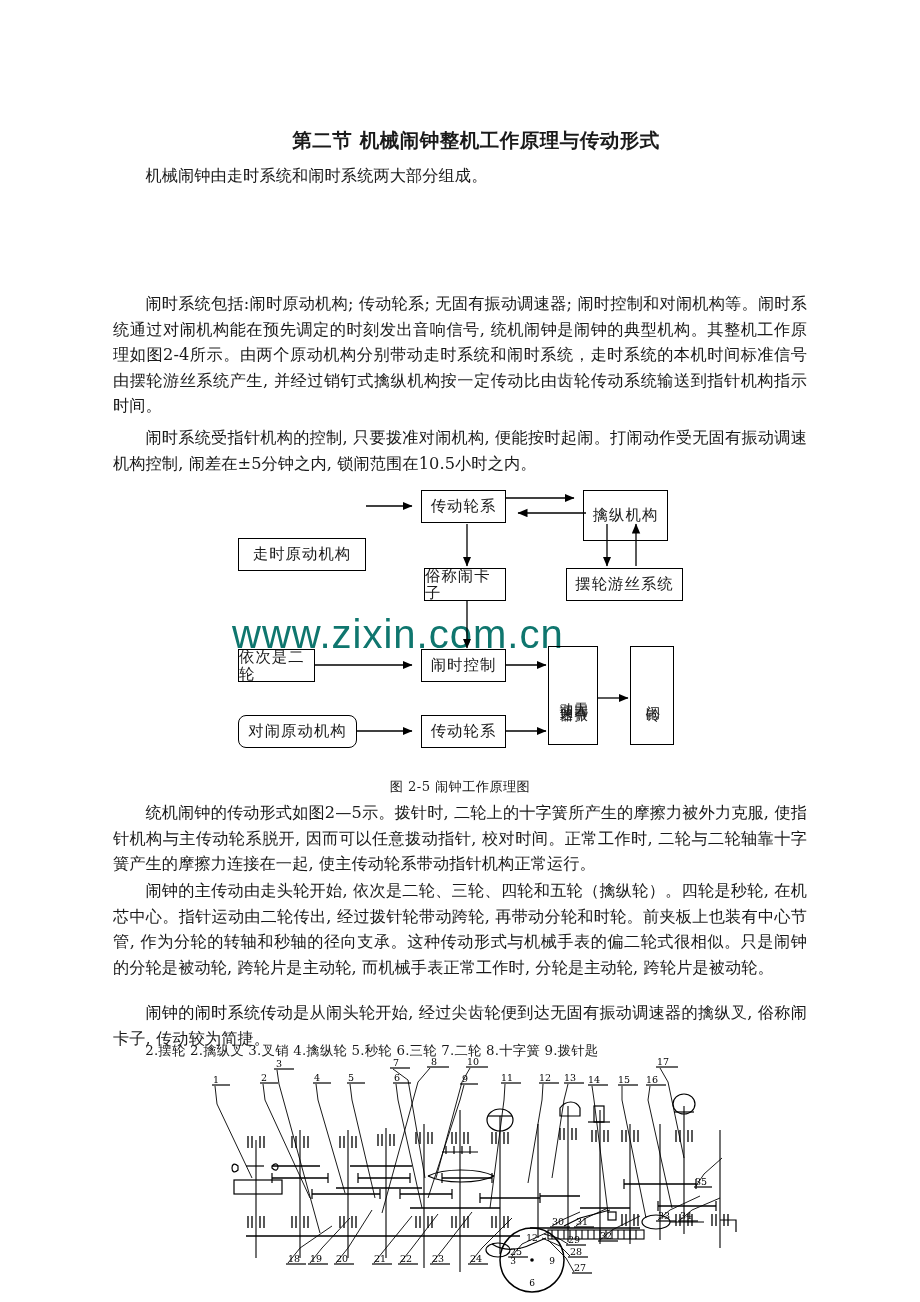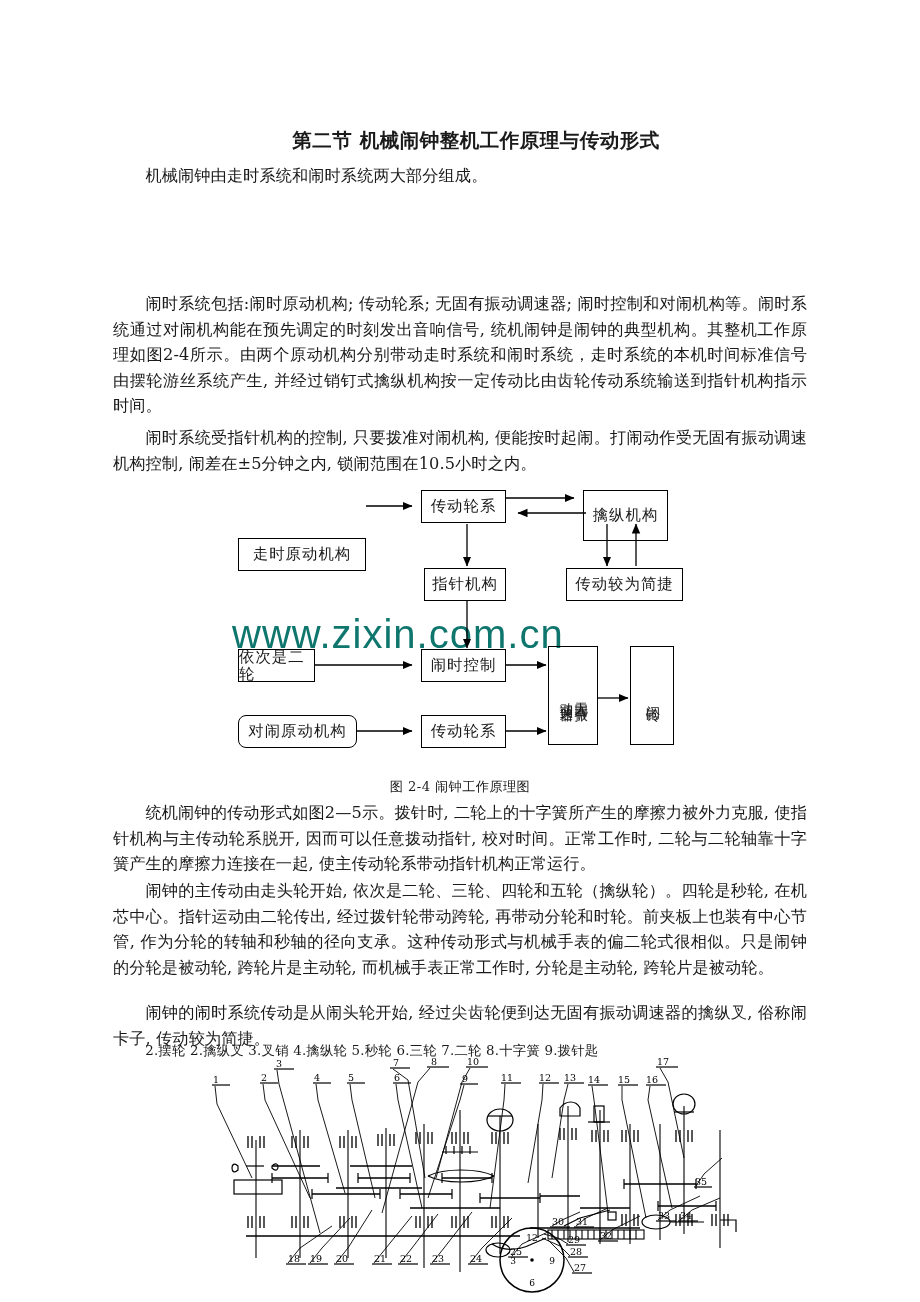--- a/index.html
+++ b/index.html
@@ -130,21 +130,21 @@
     </div>
 
     <div class="block-b">
       <p class="para">闹时系统包括:闹时原动机构; 传动轮系; 无固有振动调速器; 闹时控制和对闹机构等。闹时系统通过对闹机构能在预先调定的时刻发出音响信号, 统机闹钟是闹钟的典型机构。其整机工作原理如图2-4所示。由两个原动机构分别带动走时系统和闹时系统，走时系统的本机时间标准信号由摆轮游丝系统产生, 并经过销钉式擒纵机构按一定传动比由齿轮传动系统输送到指针机构指示时间。</p>
     </div>
 
     <div class="block-c">
       <p class="para">闹时系统受指针机构的控制, 只要拨准对闹机构, 便能按时起闹。打闹动作受无固有振动调速机构控制, 闹差在±5分钟之内, 锁闹范围在10.5小时之内。</p>
     </div>
 
-    <div class="fig-caption">图 2-4  闹钟工作原理图</div>
+    <div class="fig-caption">图 2-5  闹钟工作原理图</div>
 
     <div class="block-d">
       <p class="para">统机闹钟的传动形式如图2—5示。拨针时, 二轮上的十字簧所产生的摩擦力被外力克服, 使指针机构与主传动轮系脱开, 因而可以任意拨动指针, 校对时间。正常工作时, 二轮与二轮轴靠十字簧产生的摩擦力连接在一起, 使主传动轮系带动指针机构正常运行。</p>
     </div>
 
     <div class="block-e">
       <p class="para">闹钟的主传动由走头轮开始, 依次是二轮、三轮、四轮和五轮（擒纵轮）。四轮是秒轮, 在机芯中心。指针运动由二轮传出, 经过拨针轮带动跨轮, 再带动分轮和时轮。前夹板上也装有中心节管, 作为分轮的转轴和秒轴的径向支承。这种传动形式与机械手表的偏二轮式很相似。只是闹钟的分轮是被动轮, 跨轮片是主动轮, 而机械手表正常工作时, 分轮是主动轮, 跨轮片是被动轮。</p>
     </div>
 
     <div class="block-f">
@@ -189,23 +189,23 @@
         <line x1="598" y1="698" x2="628" y2="698" marker-end="url(#ah)"></line>
       </g>
     </svg>
 
     <div class="dbox node" style="left:238px;top:490px;width:128px;height:33px;margin-top:48px;">走时原动机构</div>
 
     <div class="dbox node" style="left:421px;top:490px;width:85px;height:33px;">传动轮系</div>
 
     <div class="dbox node" style="left:583px;top:490px;width:85px;height:51px;">擒纵机构</div>
 
-    <div class="dbox node" style="left:424px;top:568px;width:82px;height:33px;">指针机构</div>
-
-    <div class="dbox node" style="left:566px;top:568px;width:117px;height:33px;">传动较为简捷</div>
+    <div class="dbox node" style="left:424px;top:568px;width:82px;height:33px;">俗称闹卡子</div>
+
+    <div class="dbox node" style="left:566px;top:568px;width:117px;height:33px;">摆轮游丝系统</div>
 
     <div class="dbox node" style="left:238px;top:649px;width:77px;height:33px;">依次是二轮</div>
 
     <div class="dbox node" style="left:421px;top:649px;width:85px;height:33px;">闹时控制</div>
 
     <div class="dbox node" style="left:238px;top:715px;width:119px;height:33px;border-radius:8px;">对闹原动机构</div>
 
     <div class="dbox node" style="left:421px;top:715px;width:85px;height:33px;">传动轮系</div>
 
     <div class="node" style="position:absolute;left:548px;top:646px;width:50px;height:99px;border:1.6px solid #000;display:flex;flex-direction:row-reverse;align-items:center;justify-content:center;box-sizing:border-box;">

